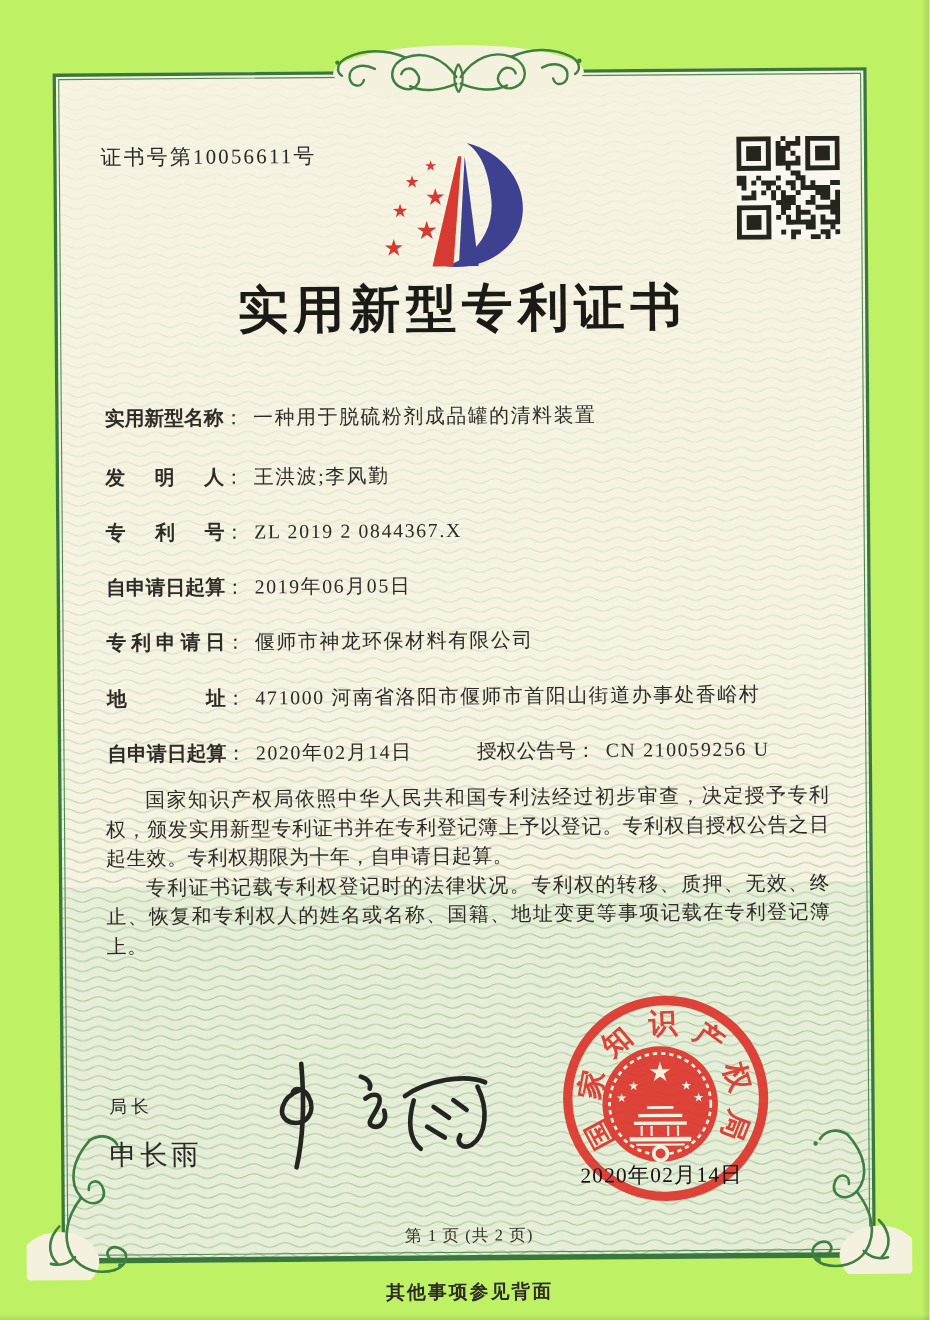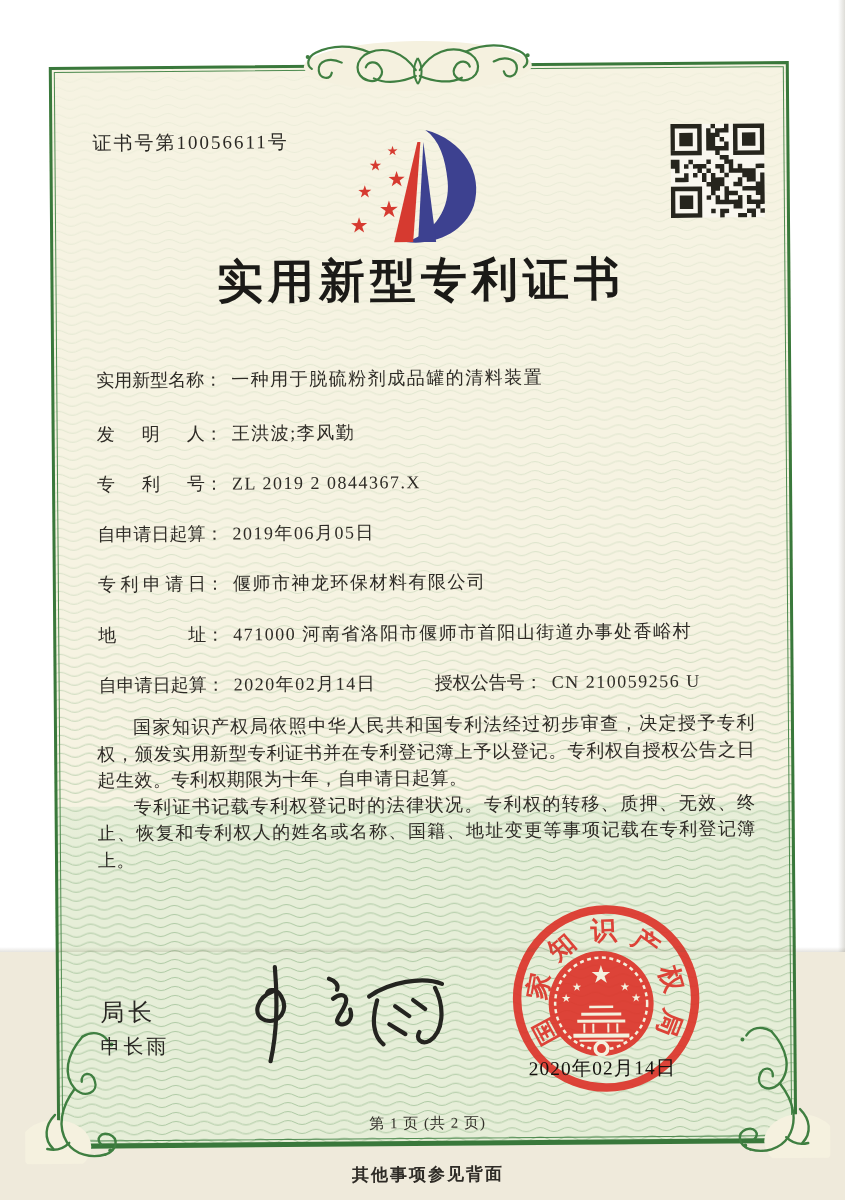--- a/index.html
+++ b/index.html
@@ -1,46 +1,46 @@
 <!DOCTYPE html>
 <html><head>
 <meta charset="utf-8">
 <style>
   html,body{margin:0;padding:0;}
   body{width:845px;height:1200px;overflow:hidden;background:#efeadb;}
-  #page{position:relative;width:845px;height:952px;background:#ffffff;
+  #page{position:relative;width:845px;height:1200px;background:#bef264;
         font-family:"Liberation Serif","DejaVu Serif",serif;color:#2e2b26;}
   .sheet{position:absolute;inset:0;transform:rotate(-0.45deg);transform-origin:50% 50%;}
   
   .waves{position:absolute;left:52px;top:64px;}
   .frame{position:absolute;left:52px;top:64px;width:740px;height:1082px;box-sizing:border-box;
          border:3px solid #39783b;border-bottom-width:5px;}
   .frame-inner{position:absolute;inset:2px;border:1px solid #4d8a4f;}
   .orn{position:absolute;}
   .orn-top{left:301px;top:36px;width:240px;height:60px;}
   .corner-bl{left:20px;top:1026px;width:95px;height:135px;}
   .corner-br{left:730px;top:1026px;width:95px;height:135px;transform:scaleX(-1);}
   
   .certno{position:absolute;left:95px;top:128px;font-size:19px;letter-spacing:2px;color:#2a2824;}
   .logo{position:absolute;left:346px;top:118px;width:152px;height:130px;}
   .qr{position:absolute;left:673px;top:126px;width:94px;height:94px;}
   .title{position:absolute;left:0;right:0;top:250px;text-align:center;font-size:46px;
          font-weight:bold;letter-spacing:5px;color:#1b1a17;}
   
   .frow{position:absolute;left:97px;font-size:18px;white-space:nowrap;color:#2e2b26;}
-  .lab{display:inline-block;width:108px;text-align:justify;text-align-last:justify;vertical-align:bottom;}
+  .lab{display:inline-block;width:108px;text-align:justify;text-align-last:justify;vertical-align:bottom;font-weight:bold;}
   .val{margin-left:9px;letter-spacing:1.5px;}
   .cell2{position:absolute;left:336px;top:0;white-space:nowrap;}
   
   .bodytext{position:absolute;left:95px;top:712px;width:658px;font-size:18px;line-height:26.5px;
             text-align:justify;color:#2e2b26;}
   .bodytext p{margin:0;text-indent:2em;letter-spacing:0.5px;}
   
-  .dtitle{position:absolute;left:96px;top:994px;font-size:24px;letter-spacing:4px;color:#2a2824;}
-  .dname{position:absolute;left:96px;top:1031px;font-size:20px;letter-spacing:3px;color:#2a2824;}
+  .dtitle{position:absolute;left:96px;top:994px;font-size:16px;letter-spacing:4px;color:#2a2824;}
+  .dname{position:absolute;left:96px;top:1031px;font-size:25px;letter-spacing:3px;color:#2a2824;}
   .signature{position:absolute;left:233px;top:962px;width:220px;height:102px;}
   .seal{position:absolute;left:500px;top:898px;width:210px;height:205px;opacity:0.92;}
   .sealdate{position:absolute;left:524px;top:1056px;font-size:19.5px;letter-spacing:1px;color:#14120f;z-index:5;}
   .pageinfo{position:absolute;left:0;right:0;top:1114px;text-align:center;font-size:15px;color:#33302a;letter-spacing:1px;}
   .backnote{position:absolute;left:0;right:0;top:1163px;text-align:center;font-size:17px;
             color:#2e2b26;letter-spacing:2px;font-weight:bold;}
   .edge-r{position:absolute;right:0;top:0;bottom:0;width:7px;
           background:linear-gradient(to right,rgba(90,85,60,0),rgba(90,85,60,0.20));}
   .edge-b{position:absolute;left:0;right:0;bottom:0;height:5px;
           background:linear-gradient(to bottom,rgba(90,85,60,0),rgba(90,85,60,0.16));}

